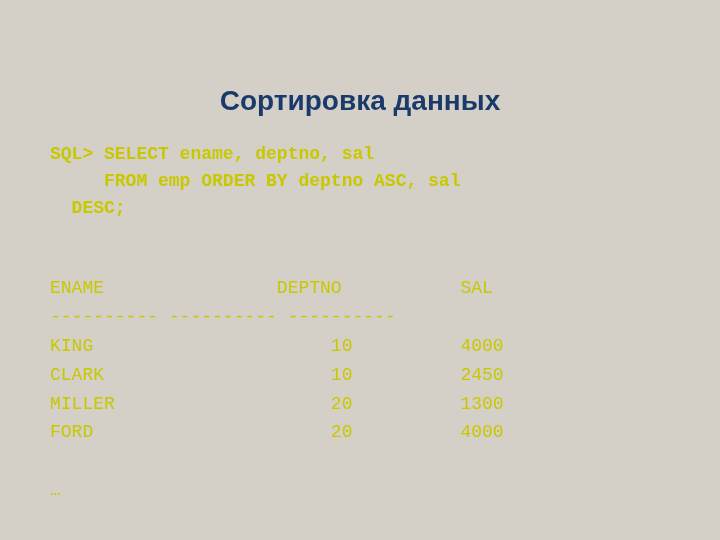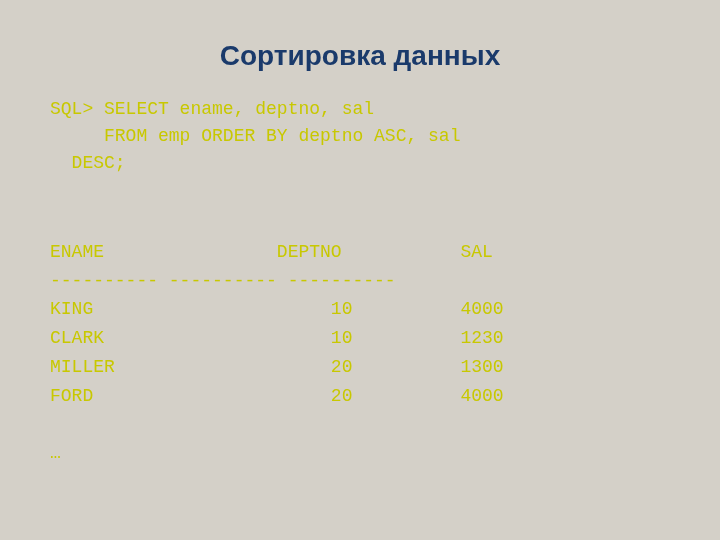--- a/index.html
+++ b/index.html
@@ -19,38 +19,40 @@
     }
 
     .slide {
       width: 700px;
       height: 520px;
       background-color: #d4d0c8;
       padding: 30px 40px;
       display: flex;
       flex-direction: column;
       gap: 0;
+      justify-content: flex-end;
     }
 
     .title {
       text-align: center;
       font-size: 28px;
       font-weight: bold;
       color: #1a3a6b;
       margin-bottom: 24px;
       font-family: Arial, sans-serif;
     }
 
     .sql-block {
       font-family: 'Courier New', Courier, monospace;
       font-size: 18px;
       color: #c8c800;
       line-height: 1.5;
-      margin-bottom: 32px;
+      margin-bottom: 24px;
       white-space: pre;
+      font-weight: bold;
     }
 
     .results-block {
       font-family: 'Courier New', Courier, monospace;
       font-size: 18px;
       color: #c8c800;
       line-height: 1.6;
       white-space: pre;
     }
 
@@ -68,18 +70,18 @@
   <div class="title">Сортировка данных</div>
 
   <div class="sql-block"><span>SQL&gt; SELECT ename, deptno, sal</span>
 <span>     FROM emp ORDER BY deptno ASC, sal</span>
 <span>  DESC;</span></div>
 
   <div class="results-block">
 <span>ENAME                DEPTNO           SAL</span>
 <span>---------- ---------- ----------</span>
 <span>KING                      10          4000</span>
-<span>CLARK                     10          1230</span>
+<span>CLARK                     10          2450</span>
 <span>MILLER                    20          1300</span>
 <span>FORD                      20          4000</span>
   </div>
   <div class="ellipsis">…</div>
 </div>
 
 </body></html>

